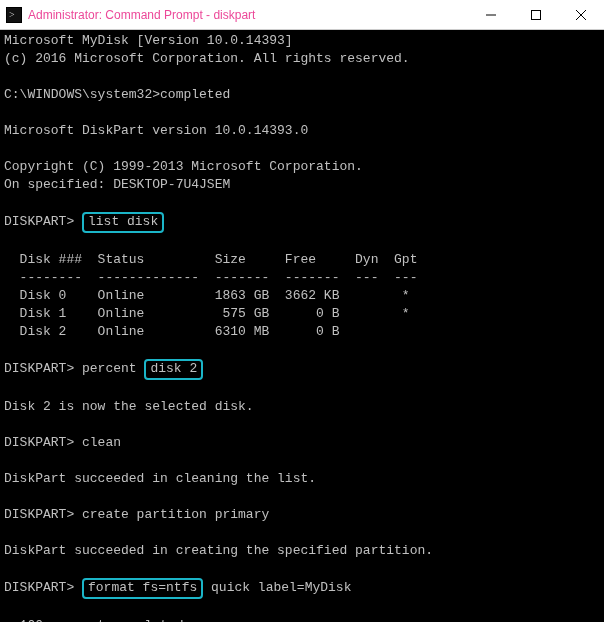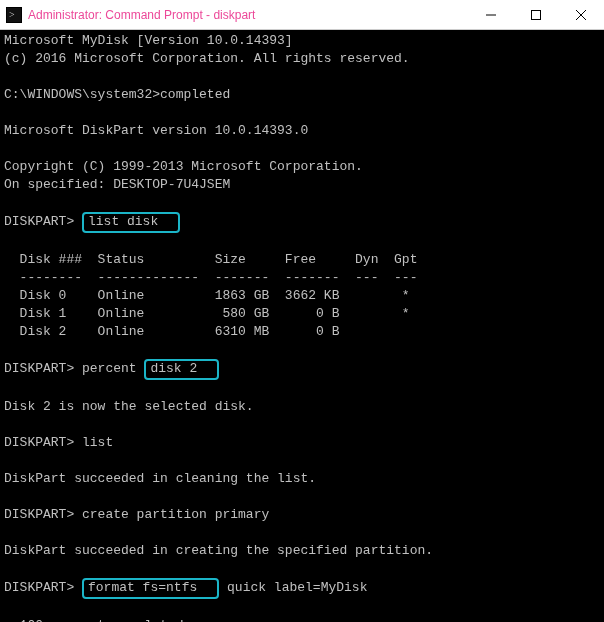--- a/index.html
+++ b/index.html
@@ -6,21 +6,21 @@
   html, body { width: 604px; height: 622px; overflow: hidden; font-family: Consolas, 'Courier New', monospace; }
   .window { width: 604px; height: 622px; background: #000; display: flex; flex-direction: column; }
   .titlebar { height: 30px; background: #fff; display: flex; align-items: center; padding-left: 6px; border-bottom: 1px solid #ccc; }
   .titlebar-icon { width: 16px; height: 16px; margin-right: 6px; display: inline-flex; align-items: center; justify-content: center; }
   .titlebar-title { font-family: 'Segoe UI', Tahoma, sans-serif; font-size: 12px; color: #ec4899; flex: 1; white-space: nowrap; overflow: hidden; }
   .win-controls { display: flex; height: 100%; }
   .win-btn { width: 45px; height: 100%; display: flex; align-items: center; justify-content: center; font-family: 'Segoe UI', sans-serif; font-size: 11px; color: #000; }
   .win-btn.close { width: 46px; }
   .win-btn svg { width: 10px; height: 10px; }
   .terminal { flex: 1; background: #000; color: #c0c0c0; font-size: 13px; line-height: 18px; padding: 2px 4px; white-space: pre; overflow: hidden; font-family: Consolas, 'Courier New', monospace; }
-  .hl { border: 2px solid #1bb5c8; border-radius: 4px; padding: 0 20px 1px 4px; display: inline-block; line-height: 16px; }
+  .hl { border: 2px solid #1bb5c8; border-radius: 4px; padding: 0 4px 1px 4px; display: inline-block; line-height: 16px; }
 </style>
 </head>
 <body>
 
 <div class="window">
 
   <div class="titlebar">
     <span class="titlebar-icon">
       <svg viewBox="0 0 16 16">
           <rect x="0" y="0" width="16" height="16" fill="#000"></rect>
@@ -57,28 +57,28 @@
 <span>Microsoft DiskPart version 10.0.14393.0</span>
 
 <span>Copyright (C) 1999-2013 Microsoft Corporation.</span>
 <span>On specified: DESKTOP-7U4JSEM</span>
 
 <span>DISKPART&gt; </span><span class="hl">list disk</span>
 
 <span>  Disk ###  Status         Size     Free     Dyn  Gpt</span>
 <span>  --------  -------------  -------  -------  ---  ---</span>
 <span>  Disk 0    Online         1863 GB  3662 KB        *</span>
-<span>  Disk 1    Online          580 GB      0 B        *</span>
+<span>  Disk 1    Online          575 GB      0 B        *</span>
 <span>  Disk 2    Online         6310 MB      0 B</span>
 
 <span>DISKPART&gt; </span><span>percent </span><span class="hl">disk 2</span>
 
 <span>Disk 2 is now the selected disk.</span>
 
-<span>DISKPART&gt; </span><span>list</span>
+<span>DISKPART&gt; </span><span>clean</span>
 
 <span>DiskPart succeeded in cleaning the list.</span>
 
 <span>DISKPART&gt; </span><span>create partition primary</span>
 
 <span>DiskPart succeeded in creating the specified partition.</span>
 
 <span>DISKPART&gt; </span><span class="hl">format fs=ntfs</span><span> quick label=MyDisk</span>
 
 <span>  100 percent completed</span>

